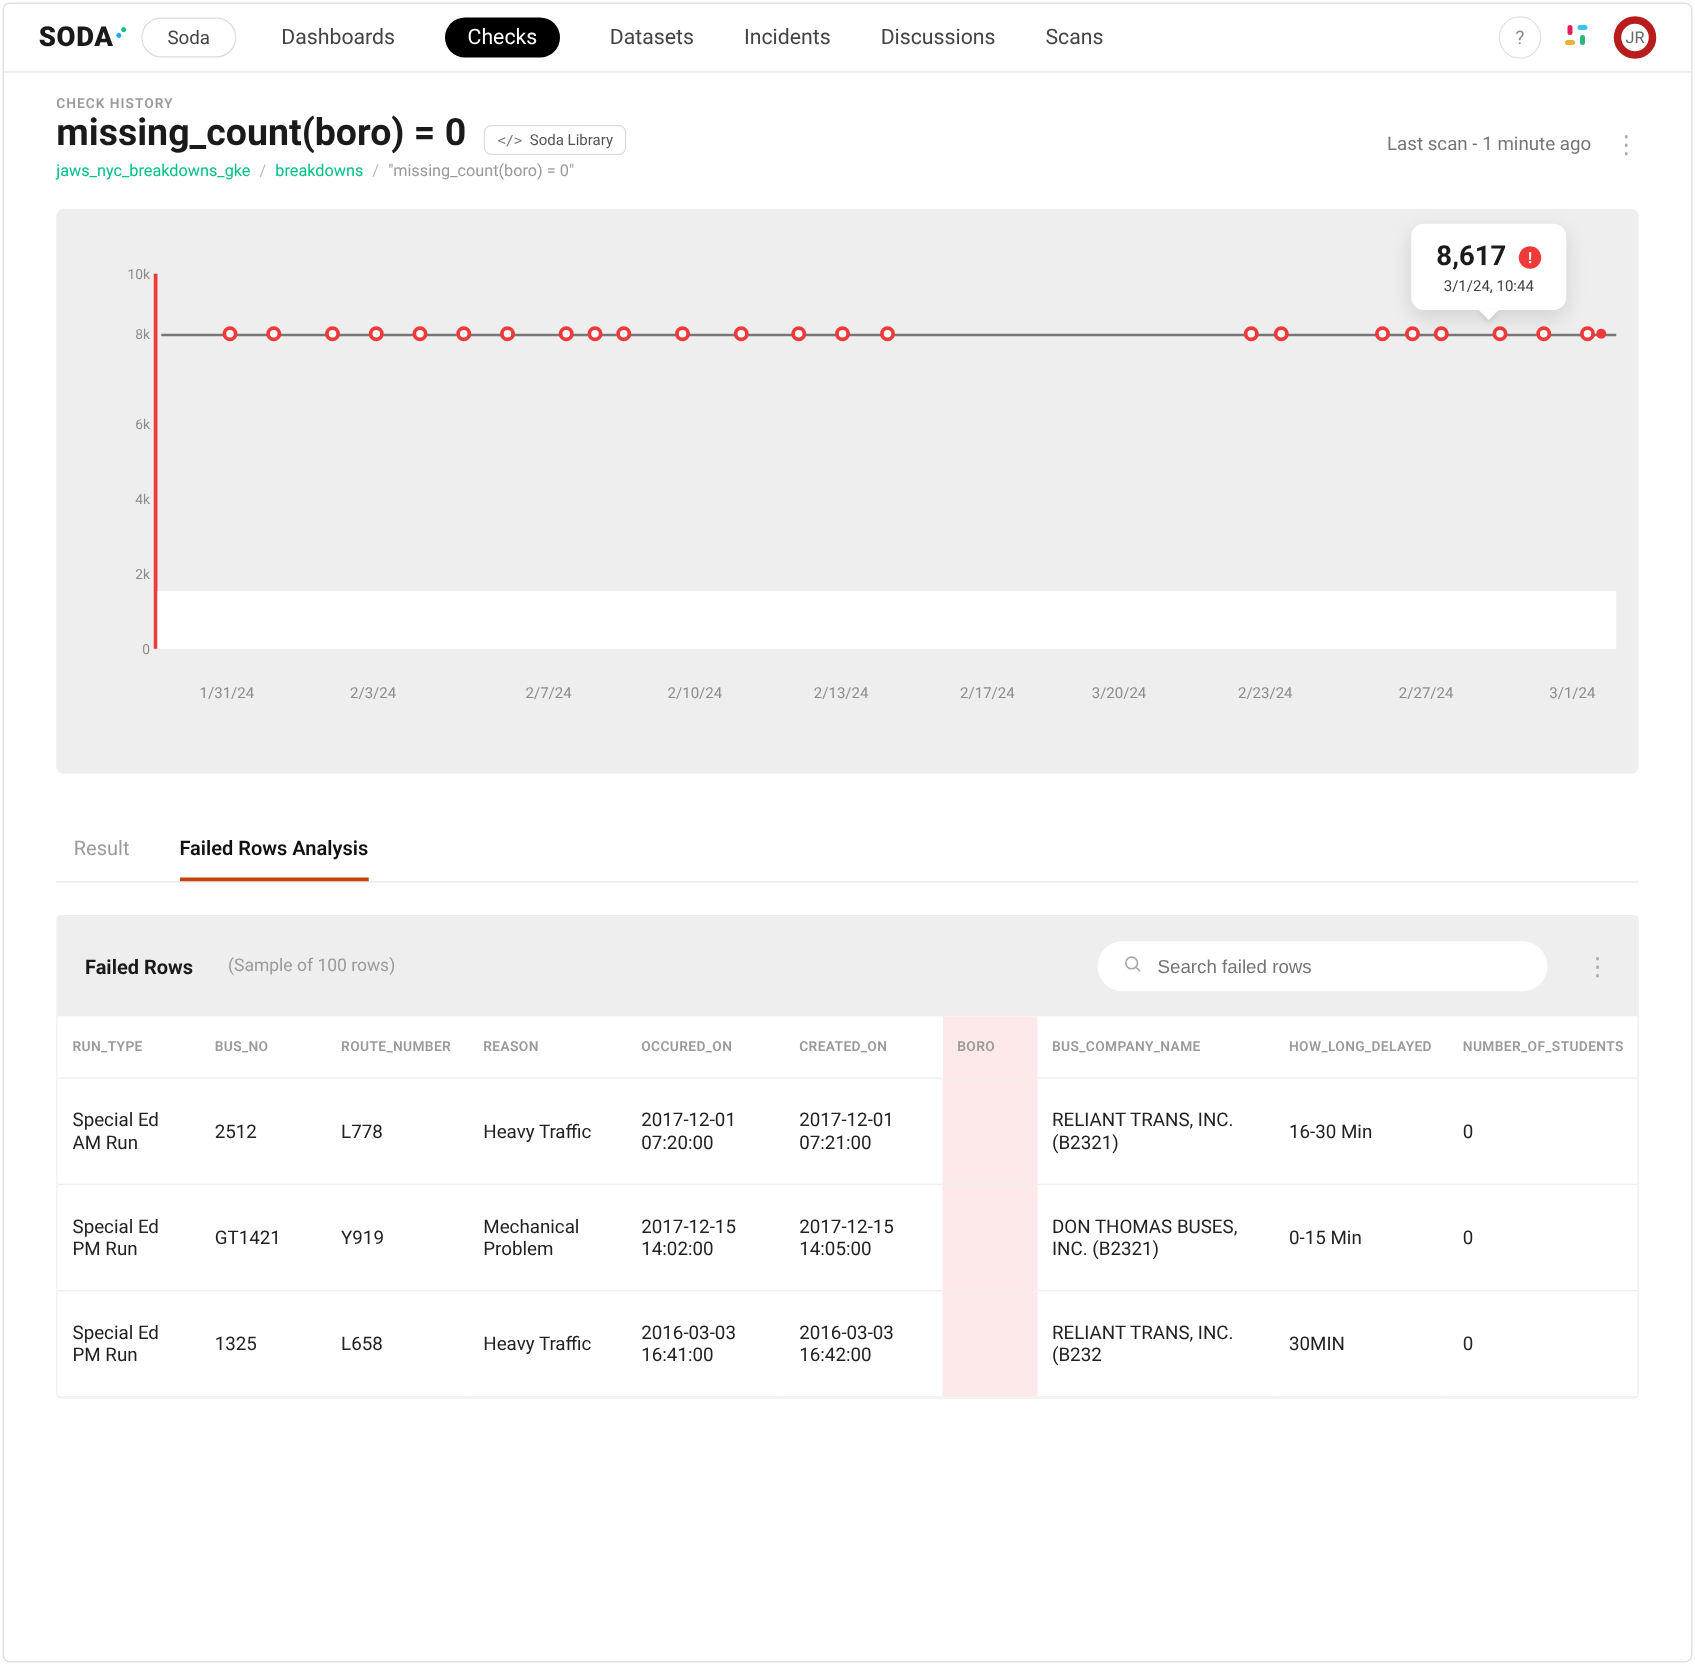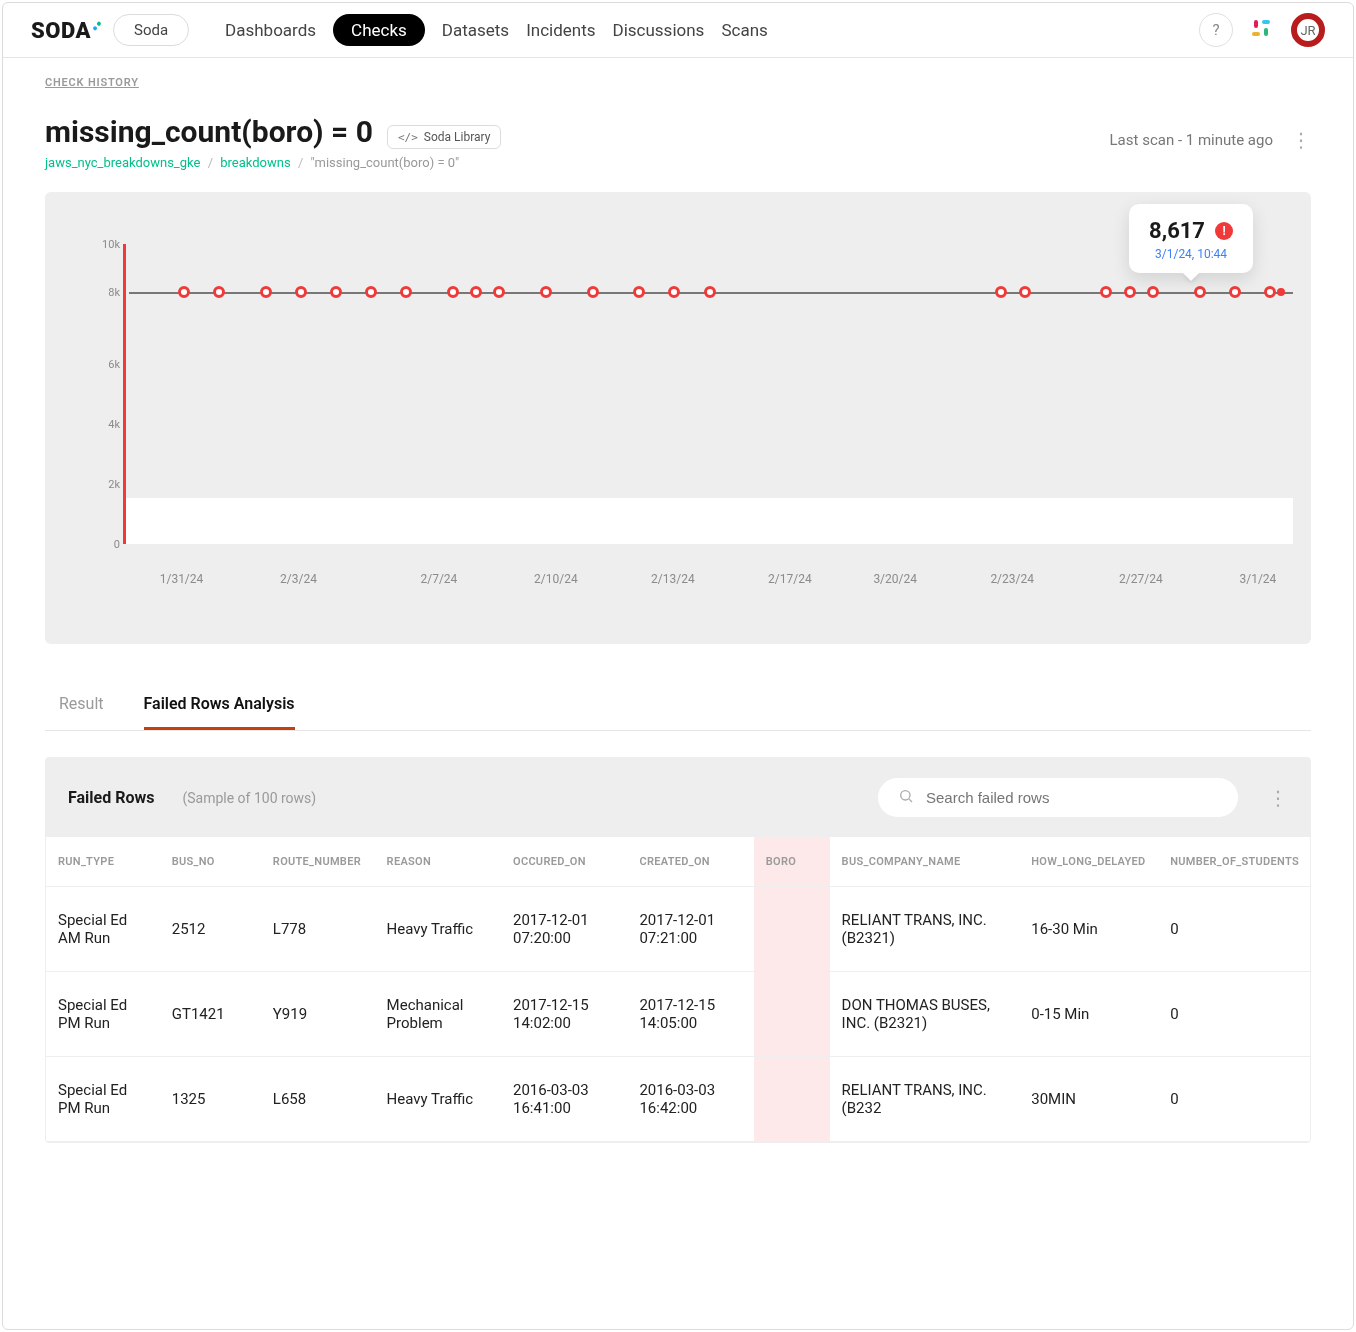--- a/index.html
+++ b/index.html
@@ -46,21 +46,21 @@
   .env-pill {
     border: 1px solid #dcdcdc;
     border-radius: 20px;
     padding: 6px 20px;
     font-size: 15px;
     color: #444;
     background: #fff;
   }
   .nav {
     display: flex;
-    gap: 17px;
+    gap: 40px;
     margin-left: 22px;
     align-items: center;
   }
   .nav-item {
     font-size: 17px;
     color: #444;
     cursor: pointer;
   }
   .nav-item.active {
     background: #000;
@@ -103,22 +103,21 @@
   }
   
   .page {
     padding: 18px 42px 0 42px;
   }
   .eyebrow {
     font-size: 11px;
     letter-spacing: 0.8px;
     color: #9a9a9a;
     font-weight: 600;
-    margin-bottom: 25px;
-    text-decoration: underline;
+    margin-bottom: 0;
   }
   .title-row {
     display:flex; align-items:flex-end; gap:14px;
   }
   .title {
     font-size: 30px;
     font-weight: 700;
   }
   .lib-pill {
     border:1px solid #dcdcdc;
@@ -249,21 +248,21 @@
     align-items:center;
     gap:10px;
     justify-content:center;
   }
   .bang {
     width:18px;height:18px;border-radius:50%;
     background:#f03a3a;color:#fff;font-size:12px;font-weight:700;
     display:inline-flex;align-items:center;justify-content:center;
   }
   .tooltip-time {
-    font-size:12px; color:#3b82f6; margin-top:4px;
+    font-size:12px; color:#404040; margin-top:4px;
   }
   .tooltip-caret {
     position:absolute;
     bottom:-8px; left:50%;
     transform:translateX(-50%);
     width:0;height:0;
     border-left:8px solid transparent;
     border-right:8px solid transparent;
     border-top:8px solid #fff;
     filter: drop-shadow(0 2px 2px rgba(0,0,0,0.1));

